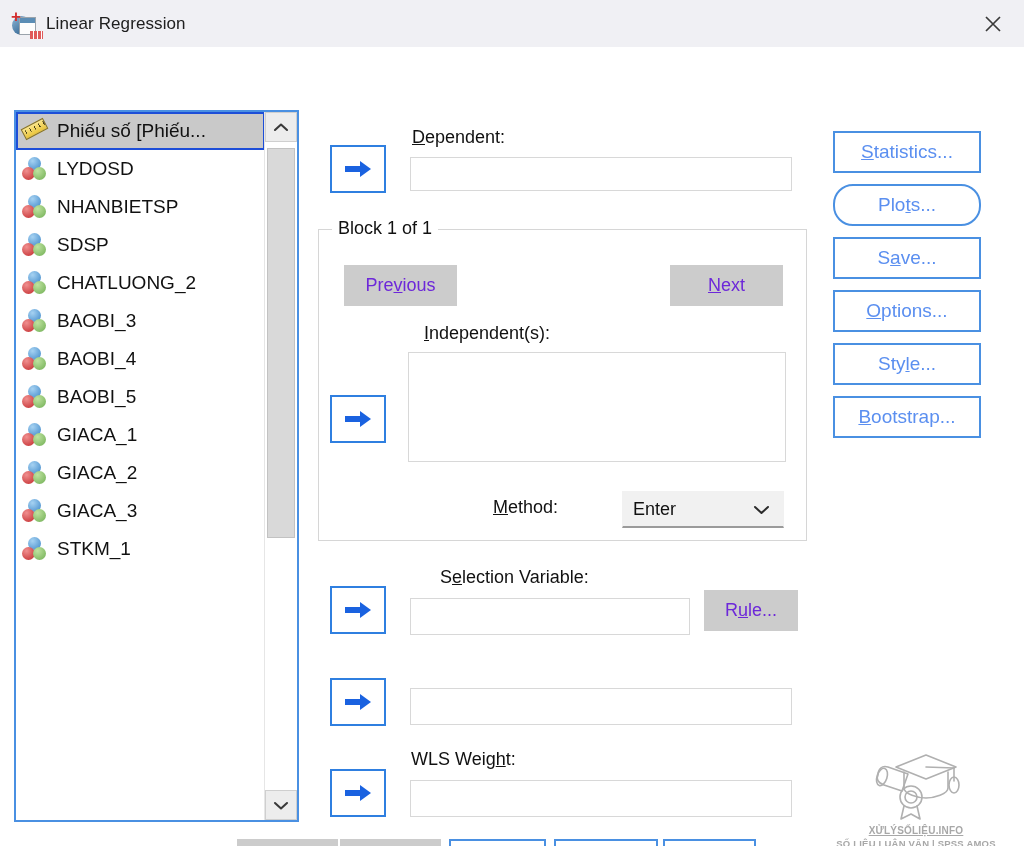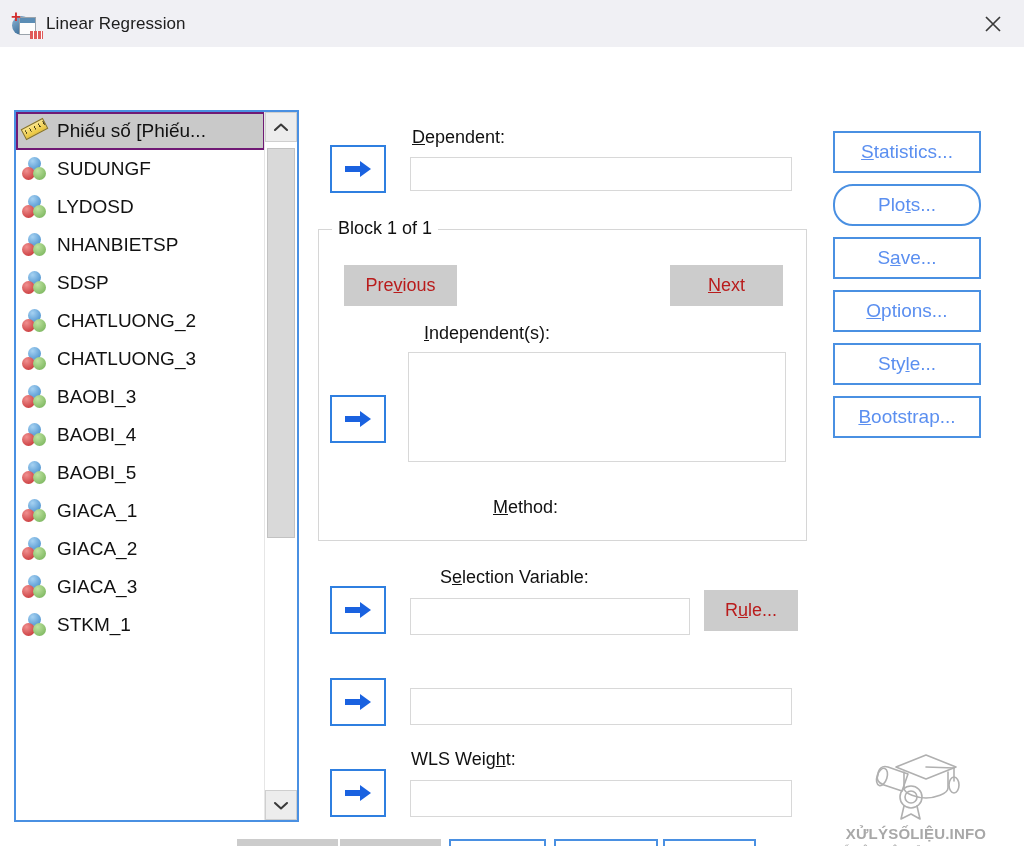--- a/index.html
+++ b/index.html
@@ -120,21 +120,21 @@
     display: flex;
     align-items: center;
     padding-left: 6px;
     box-sizing: border-box;
     font-size: 19px;
     color: #111;
     white-space: nowrap;
   }
   .var-item.selected {
     background: #c9c9c9;
-    border: 2px solid #701a75;
+    border: 2px solid #1d4ed8;
     height: 38px;
     padding-left: 4px;
   }
   .var-icon {
     width: 26px; height: 24px;
     flex: 0 0 auto;
     margin-right: 9px;
     position: relative;
   }
   
@@ -236,21 +236,21 @@
     left: 332px; top: 171px;
     background: #ffffff;
     padding: 0 6px;
     font-size: 18px;
     color: #111;
   }
   .btn-gray {
     position: absolute;
     background: #cccccc;
     border: none;
-    color: #b91c1c;
+    color: #6d28d9;
     font-size: 18px;
     display: flex;
     align-items: center;
     justify-content: center;
     box-sizing: border-box;
     cursor: default;
   }
   .btn-gray u { text-decoration: underline; }
 
   
@@ -324,24 +324,25 @@
     position: absolute;
     left: 818px; top: 700px;
     width: 196px;
     text-align: center;
     color: #a8a8a8;
     pointer-events: none;
     user-select: none;
   }
   .wm-cap { display: block; margin: 0 auto; }
   .wm-title {
-    font-size: 15px;
+    font-size: 10px;
     font-weight: bold;
     letter-spacing: 0.2px;
     margin-top: 2px;
+    text-decoration: underline;
   }
   .wm-sub {
     font-size: 9.5px;
     font-weight: bold;
     letter-spacing: 0.2px;
     margin-top: 2px;
   }
 </style>
 </head>
 <body>
@@ -371,28 +372,20 @@
             <span class="ruler"></span>
           </span>
           <span>Phiếu số [Phiếu...</span>
         </div>
         <div class="var-item">
           <span class="var-icon ic-nominal">
             <span class="s s1"></span>
             <span class="s s2"></span>
             <span class="s s3"></span>
           </span>
-          <span>SUDUNGF</span>
-        </div>
-        <div class="var-item">
-          <span class="var-icon ic-nominal">
-            <span class="s s1"></span>
-            <span class="s s2"></span>
-            <span class="s s3"></span>
-          </span>
           <span>LYDOSD</span>
         </div>
         <div class="var-item">
           <span class="var-icon ic-nominal">
             <span class="s s1"></span>
             <span class="s s2"></span>
             <span class="s s3"></span>
           </span>
           <span>NHANBIETSP</span>
         </div>
@@ -404,28 +397,20 @@
           </span>
           <span>SDSP</span>
         </div>
         <div class="var-item">
           <span class="var-icon ic-nominal">
             <span class="s s1"></span>
             <span class="s s2"></span>
             <span class="s s3"></span>
           </span>
           <span>CHATLUONG_2</span>
-        </div>
-        <div class="var-item">
-          <span class="var-icon ic-nominal">
-            <span class="s s1"></span>
-            <span class="s s2"></span>
-            <span class="s s3"></span>
-          </span>
-          <span>CHATLUONG_3</span>
         </div>
         <div class="var-item">
           <span class="var-icon ic-nominal">
             <span class="s s1"></span>
             <span class="s s2"></span>
             <span class="s s3"></span>
           </span>
           <span>BAOBI_3</span>
         </div>
         <div class="var-item">
@@ -523,20 +508,28 @@
   <div class="textbox" style="left:408px; top:305px; width:378px; height:110px;"></div>
 
   <div class="arrow-btn" style="left:330px; top:348px;">
     <svg width="30" height="22" viewBox="0 0 30 22" aria-hidden="true">
       <path d="M2 8 H17 V3 L28 11 L17 19 V14 H2 Z" fill="#1a62e0"></path>
     </svg>
   </div>
 
   <div class="field-label" style="left:493px; top:450px;">
     <span></span><u>M</u><span>ethod:</span>
+  </div>
+  <div class="combo">
+    <span class="combo-value">Enter</span>
+    <span class="combo-caret">
+      <svg width="17" height="11" viewBox="0 0 17 11" aria-hidden="true">
+        <path d="M2 3 L8.5 9 L15 3" stroke="#2b2b2b" stroke-width="2" fill="none" stroke-linecap="round" stroke-linejoin="round"></path>
+      </svg>
+    </span>
   </div>
 
   <div class="arrow-btn" style="left:330px; top:539px;">
     <svg width="30" height="22" viewBox="0 0 30 22" aria-hidden="true">
       <path d="M2 8 H17 V3 L28 11 L17 19 V14 H2 Z" fill="#1a62e0"></path>
     </svg>
   </div>
   <div class="field-label" style="left:411px; top:520px;margin-left:29px;">
     <span>S</span><u>e</u><span>lection Variable:</span>
   </div>

